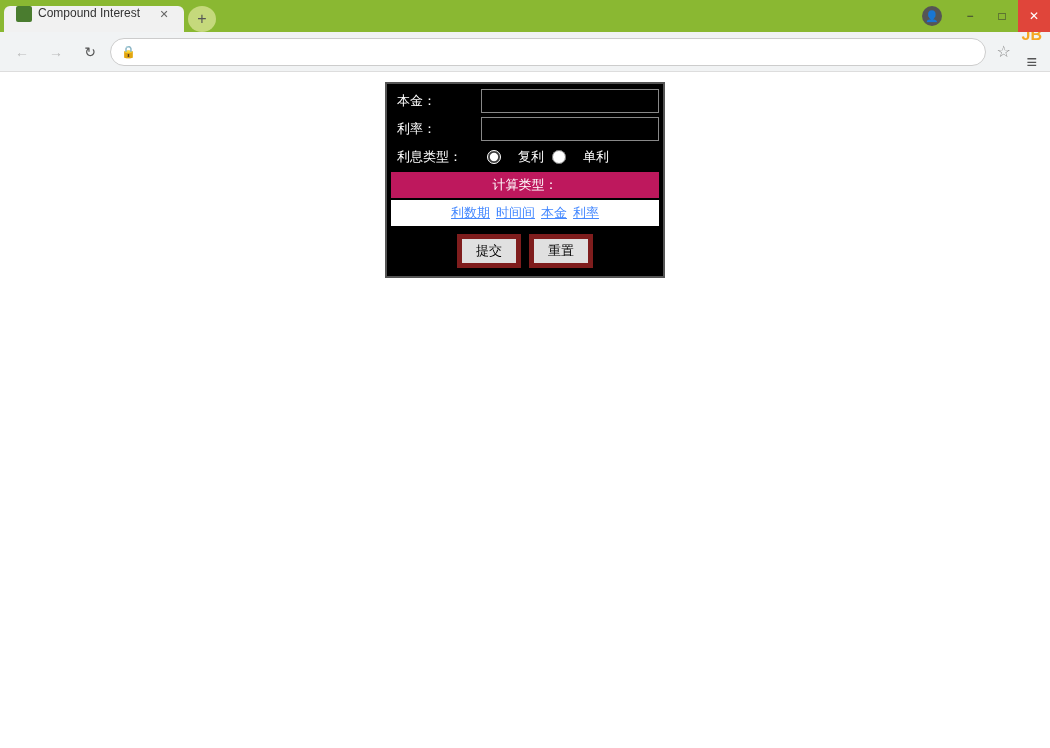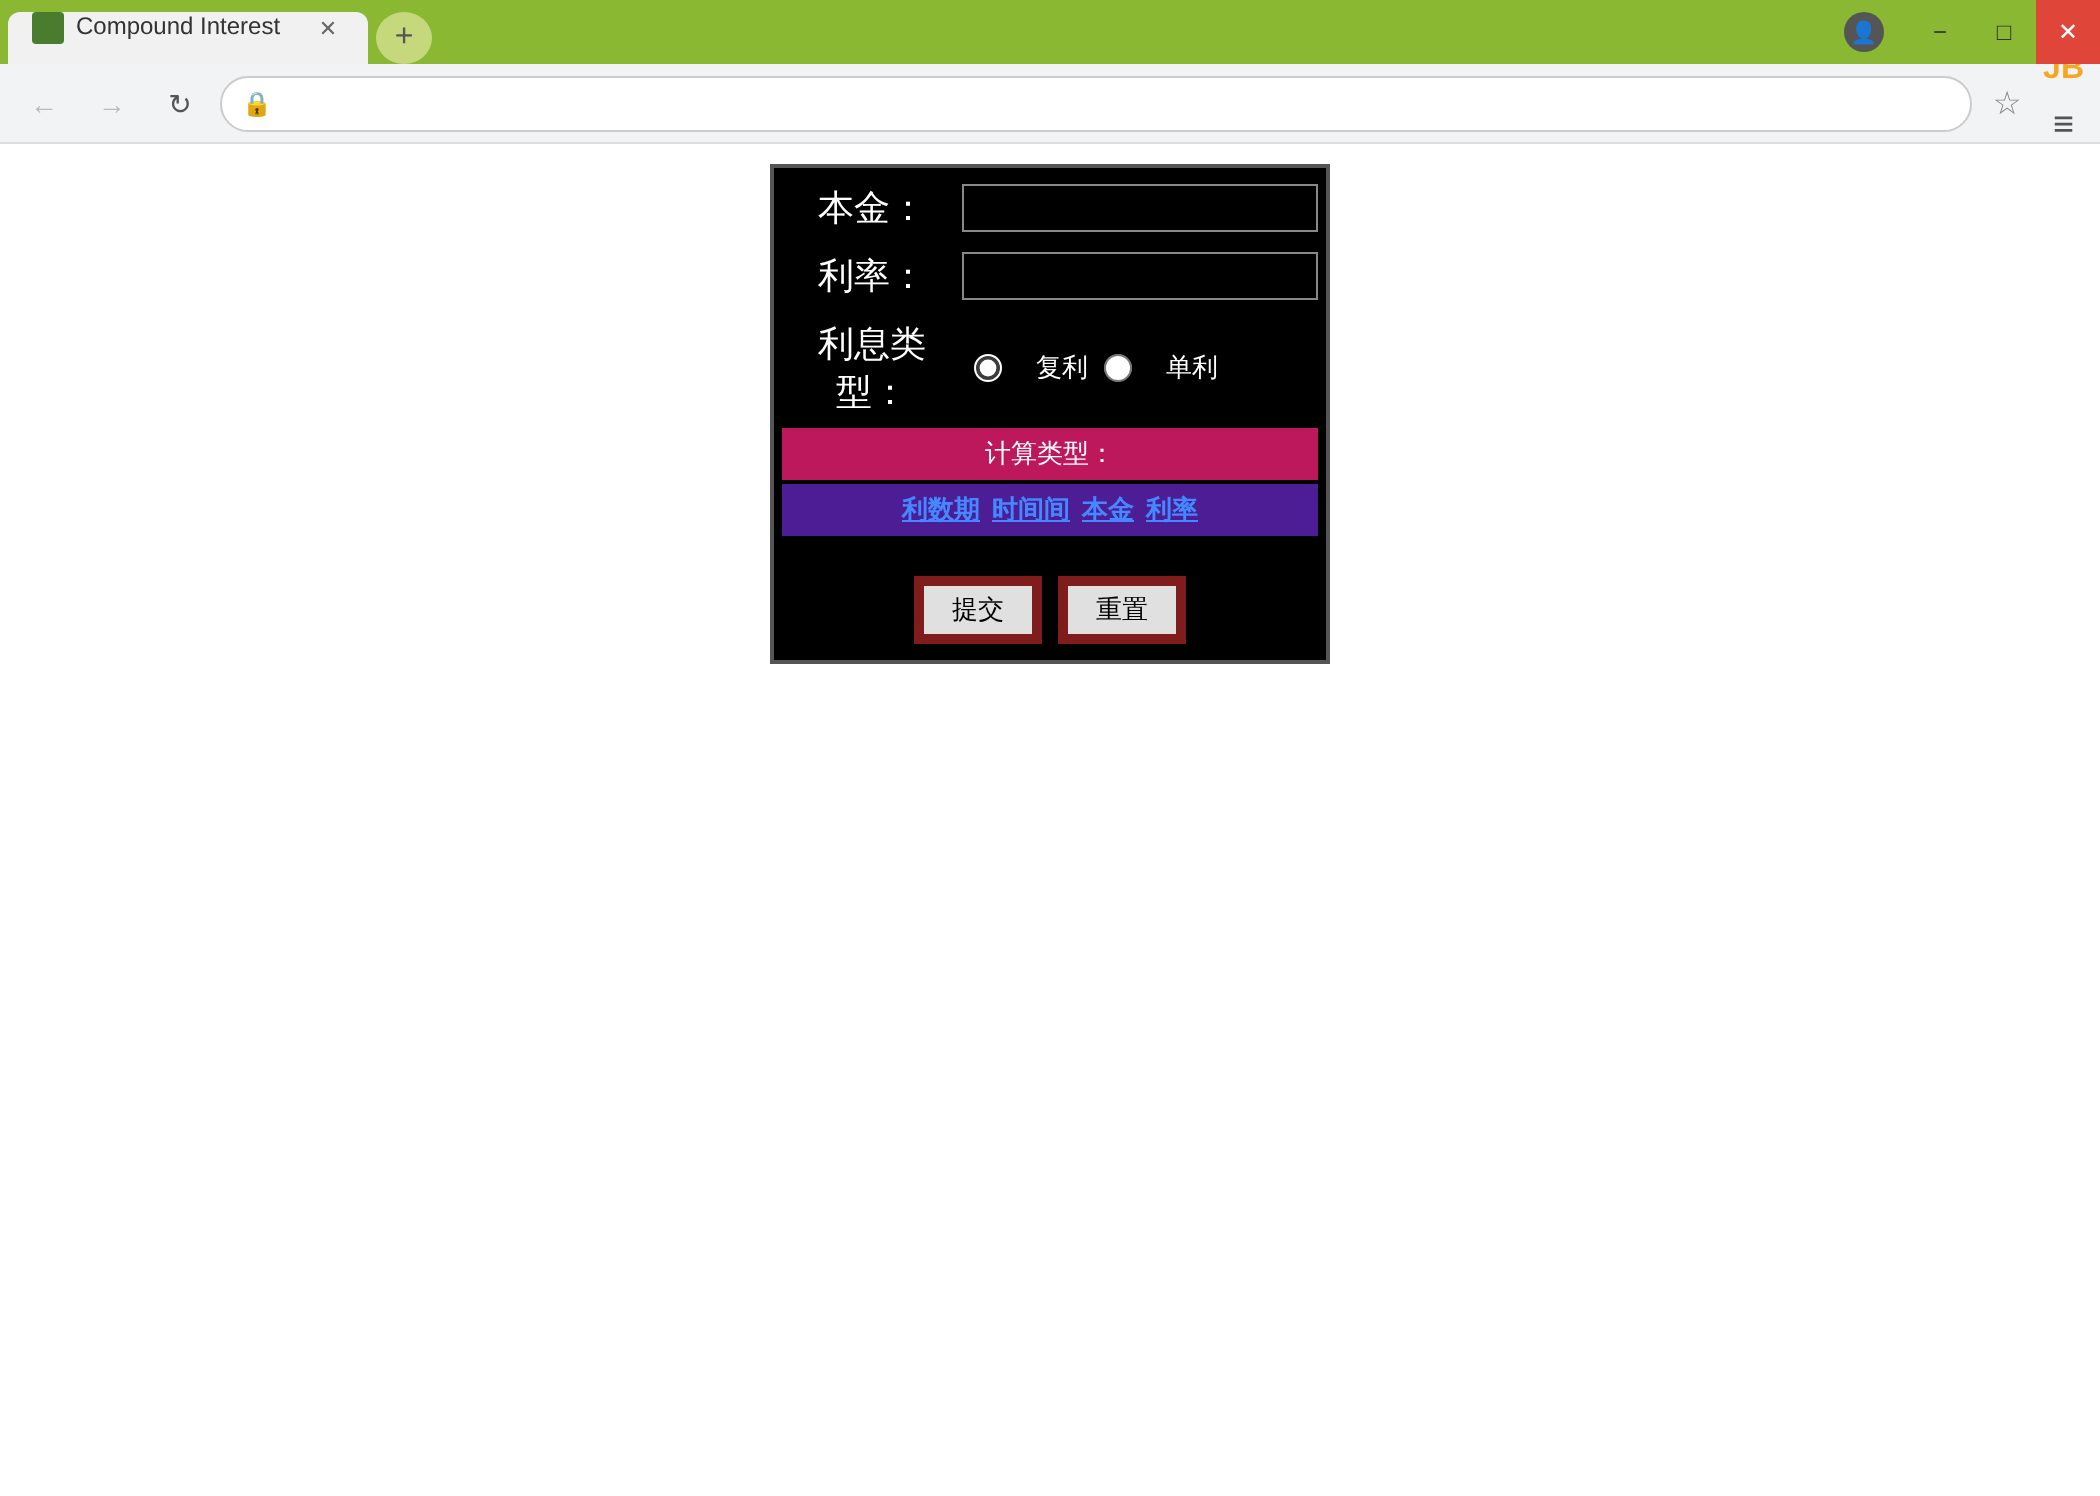--- a/index.html
+++ b/index.html
@@ -199,22 +199,22 @@
 
     .form-row {
       display: flex;
       align-items: center;
       margin-bottom: 2px;
       background: black;
     }
 
     .form-label {
       color: white;
-      font-size: 18px;
-      text-align: center;
+      font-size: 13px;
+      text-align: left;
       padding: 4px 6px;
       width: 90px;
       flex-shrink: 0;
       font-family: '宋体', SimSun, serif;
     }
 
     .form-input {
       flex: 1;
       height: 24px;
       background: black;
@@ -253,24 +253,23 @@
       background: #be185d;
       color: white;
       text-align: center;
       padding: 4px;
       font-size: 13px;
       font-family: '宋体', SimSun, serif;
       margin-bottom: 2px;
     }
 
     .result-row {
-      background: #4c1d95;
+      background: #ffffff;
       padding: 4px 8px;
-      margin-bottom: 14px;
-      font-weight: bold;
+      margin-bottom: 2px;
     }
 
     .result-links {
       display: flex;
       gap: 6px;
       justify-content: center;
     }
 
     .result-link {
       color: #4488ff;

